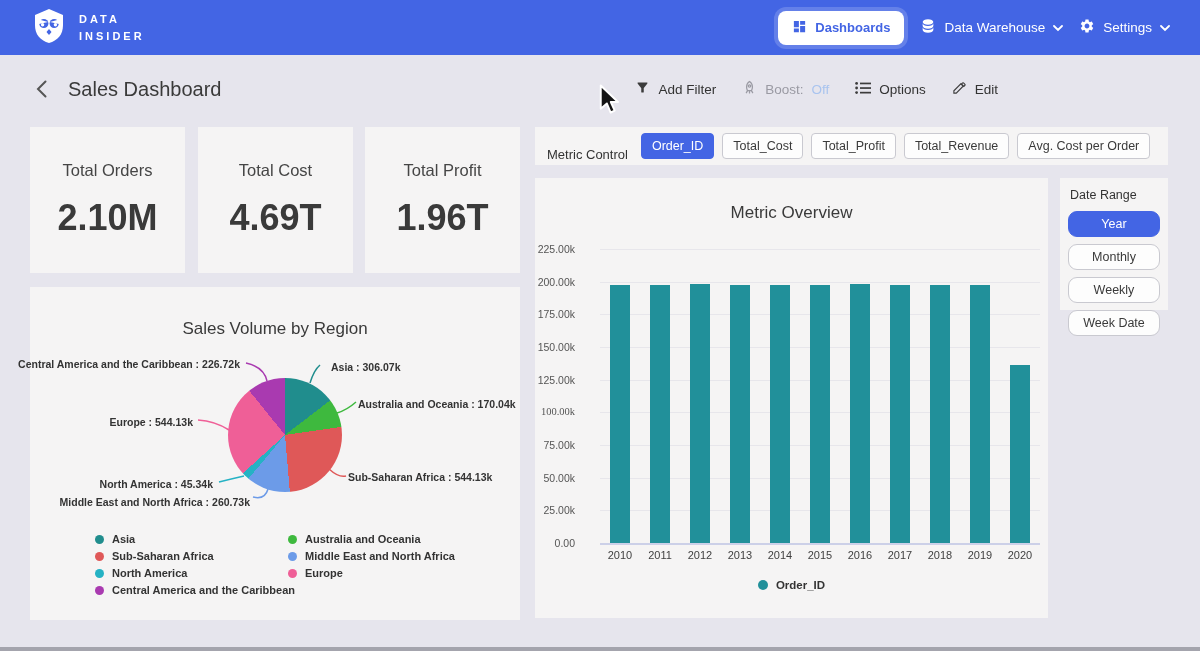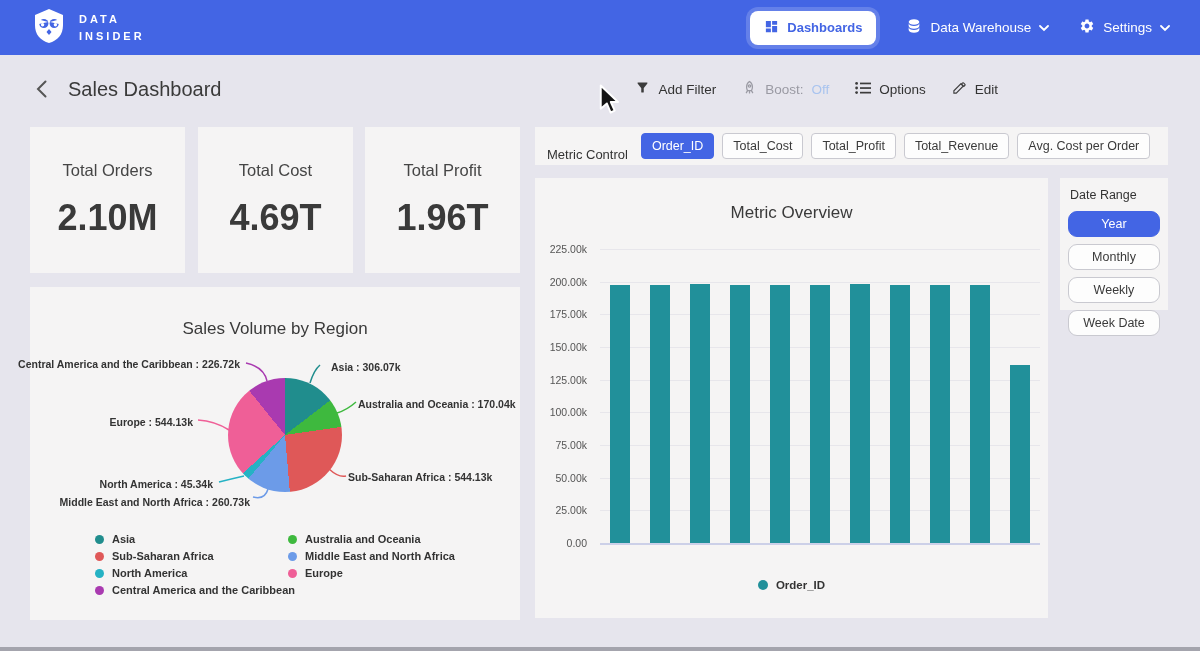--- a/index.html
+++ b/index.html
@@ -10,21 +10,21 @@
   }
   *{box-sizing:border-box;margin:0;padding:0;}
   html,body{width:1200px;height:651px;overflow:hidden;}
   body{position:relative;background:var(--page);font-family:"Liberation Sans",sans-serif;}
 
   
   .navbar{position:absolute;top:0;left:0;width:1200px;height:55px;background:var(--accent);
           display:flex;align-items:center;justify-content:space-between;padding:0 30px;}
   .brand{display:flex;align-items:center;gap:11px;}
   .brand-text{color:#fff;font-size:11px;font-weight:bold;letter-spacing:3px;line-height:1.5;}
-  .nav-right{display:flex;gap:30px;}
+  .nav-right{display:flex;gap:16px;}
   .dashboards-btn{background:#fff;color:var(--accent);font-weight:bold;font-size:13px;
        padding:8px 14px;border-radius:8px;display:flex;gap:8px;align-items:center;border:none;
        box-shadow:0 0 0 4px rgba(255,255,255,0.18);cursor:pointer;font-family:inherit;}
   .nav-item{color:#fff;font-size:13.5px;font-weight:500;display:flex;gap:8px;align-items:center;cursor:pointer;}
 
   
   .header-row{position:absolute;top:55px;left:0;width:1028px;height:68px;
        display:flex;align-items:center;padding:0 30px;}
   .back-btn{width:22px;height:22px;display:flex;align-items:center;justify-content:center;cursor:pointer;}
   .page-title{font-size:20px;color:#3a3a3a;font-weight:500;margin-left:16px;}
@@ -54,21 +54,21 @@
        display:flex;align-items:center;gap:8px;padding:0 12px;}
   .metric-label{font-size:13px;color:#333;margin-right:5px;margin-top:16px;}
   .chip{font-size:12.5px;color:#3a3a3a;background:#fdfdfd;border:1px solid #c9c9d0;border-radius:4px;
        padding:5px 10px;cursor:pointer;font-family:inherit;}
   .chip.selected{background:var(--accent);color:#fff;border-color:var(--accent);}
 
   
   .bar-card{position:absolute;left:535px;top:178px;width:513px;height:440px;background:var(--card);}
   .bar-title{text-align:center;padding-top:25px;font-size:17px;color:#3a3a3a;font-weight:500;}
   .yticks{position:absolute;left:0;top:71px;width:56px;height:294px;}
-  .ytick{position:absolute;right:4px;font-size:10.5px;color:#555;white-space:nowrap;}
+  .ytick{position:absolute;right:16px;font-size:10.5px;color:#555;white-space:nowrap;}
   .gridlines{position:absolute;left:65px;top:71px;width:440px;height:294px;}
   .gridline{position:absolute;left:0;width:100%;height:1px;background:#e7e6eb;}
   .gridline.baseline{height:2px;background:#ccd0e8;}
   .bar-cols{position:absolute;left:65px;top:71px;width:440px;height:294px;display:flex;align-items:flex-end;}
   .bar-col{width:40px;display:flex;justify-content:center;}
   .bar{width:20px;background:var(--teal);}
   .xlabels{position:absolute;left:65px;top:371px;width:440px;display:flex;}
   .xlabel{width:40px;text-align:center;font-size:11px;color:#3f3f3f;}
   .bar-legend{position:absolute;left:0;top:401px;width:100%;display:flex;justify-content:center;
        gap:8px;align-items:center;font-size:11.5px;font-weight:bold;color:#333;}
@@ -279,21 +279,21 @@
 </div>
 
 <div class="bar-card">
   <div class="bar-title">Metric Overview</div>
   <div class="yticks">
       <div class="ytick" style="top: -6px;">225.00k</div>
       <div class="ytick" style="top: 26.6667px;">200.00k</div>
       <div class="ytick" style="top: 59.3333px;">175.00k</div>
       <div class="ytick" style="top: 92px;">150.00k</div>
       <div class="ytick" style="top: 124.667px;">125.00k</div>
-      <div class="ytick" style="top: 157.333px;">100.00k</div>
+      <div class="ytick" style="top: 157.333px; font-family: Liberation Serif, serif;">100.00k</div>
       <div class="ytick" style="top: 190px;">75.00k</div>
       <div class="ytick" style="top: 222.667px;">50.00k</div>
       <div class="ytick" style="top: 255.333px;">25.00k</div>
       <div class="ytick" style="top: 288px;">0.00</div>
     </div>
   <div class="gridlines">
       <div class="gridline" style="top: 0px;"></div>
       <div class="gridline" style="top: 32.6667px;"></div>
       <div class="gridline" style="top: 65.3333px;"></div>
       <div class="gridline" style="top: 98px;"></div>
@@ -332,20 +332,33 @@
       <div class="bar-col">
         <div class="bar" style="height: 257.805px;"></div>
       </div>
       <div class="bar-col">
         <div class="bar" style="height: 258.197px;"></div>
       </div>
       <div class="bar-col">
         <div class="bar" style="height: 178.099px;"></div>
       </div>
     </div>
+  <div class="xlabels">
+      <div class="xlabel">2010</div>
+      <div class="xlabel">2011</div>
+      <div class="xlabel">2012</div>
+      <div class="xlabel">2013</div>
+      <div class="xlabel">2014</div>
+      <div class="xlabel">2015</div>
+      <div class="xlabel">2016</div>
+      <div class="xlabel">2017</div>
+      <div class="xlabel">2018</div>
+      <div class="xlabel">2019</div>
+      <div class="xlabel">2020</div>
+    </div>
   <div class="bar-legend">
     <span class="dot" style="background: rgb(33, 144, 154);"></span>
     <span>Order_ID</span>
   </div>
 </div>
 
 <div class="date-card">
   <div class="date-label">Date Range</div>
   <div>
       <button class="date-btn selected">Year</button>

